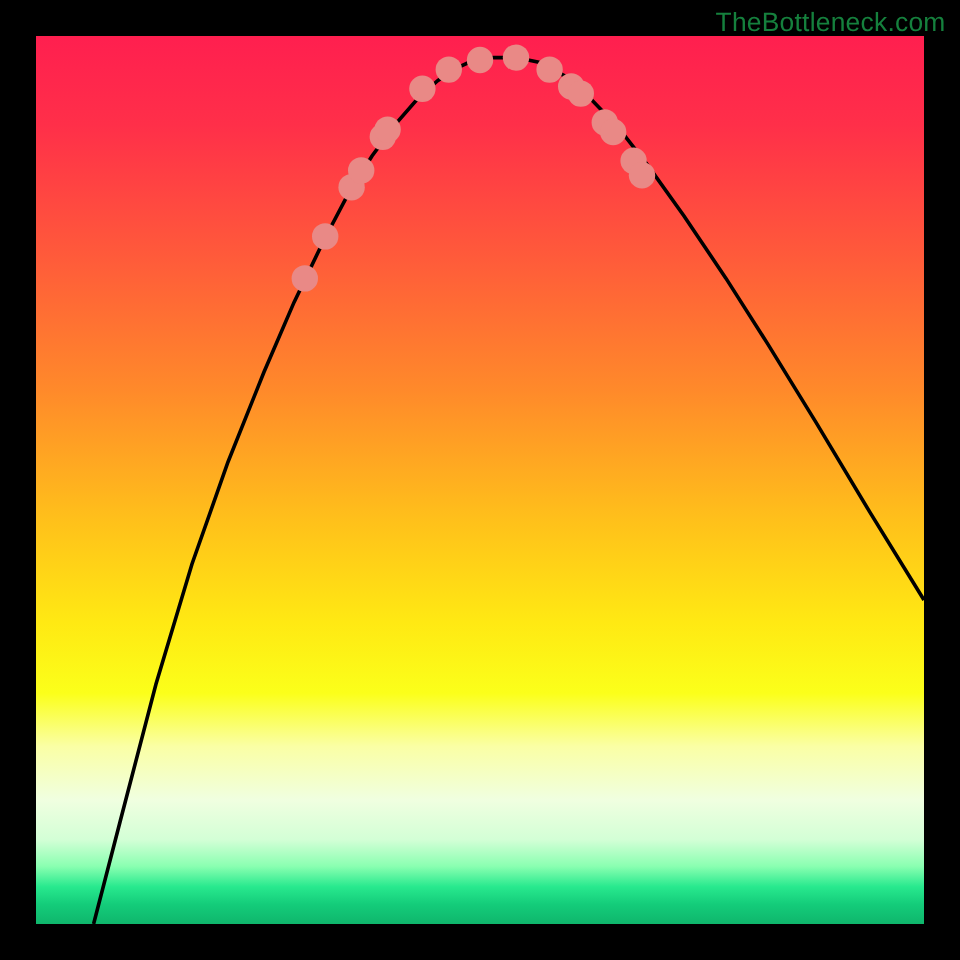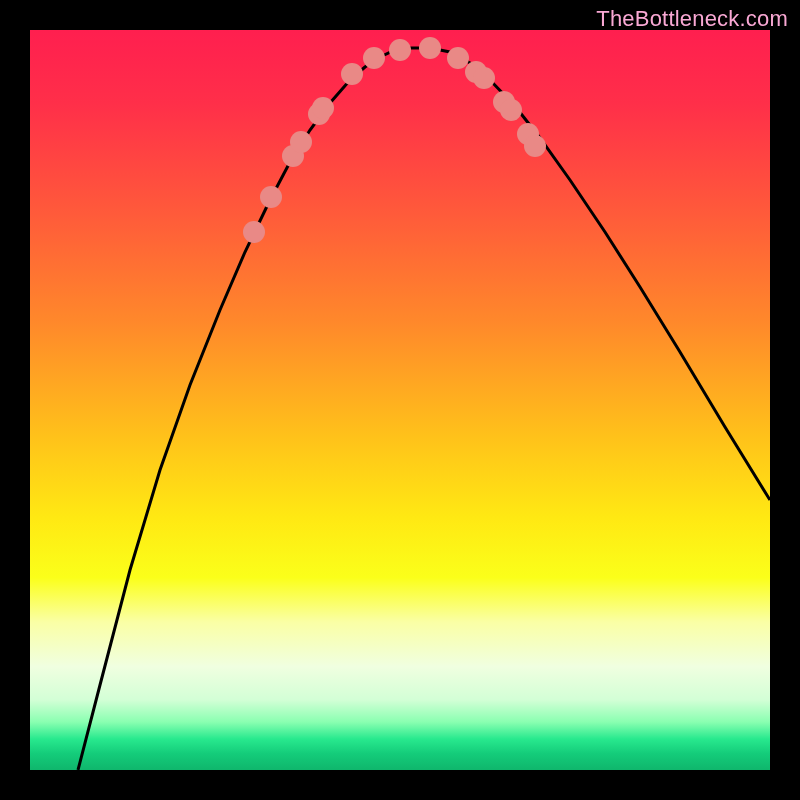--- a/index.html
+++ b/index.html
@@ -35,21 +35,21 @@
   .curve-svg {
     position: absolute;
     top: 0; left: 0;
     width: 100%;
     height: 100%;
   }
   .watermark {
     position: absolute;
     top: 6px;
     right: 12px;
-    color: #f9a8d4;
+    color: #15803d;
     font-size: 22px;
     font-weight: 500;
     letter-spacing: 0.2px;
     user-select: none;
   }
 </style>
 </head>
 <body>
 
 <div class="frame">

